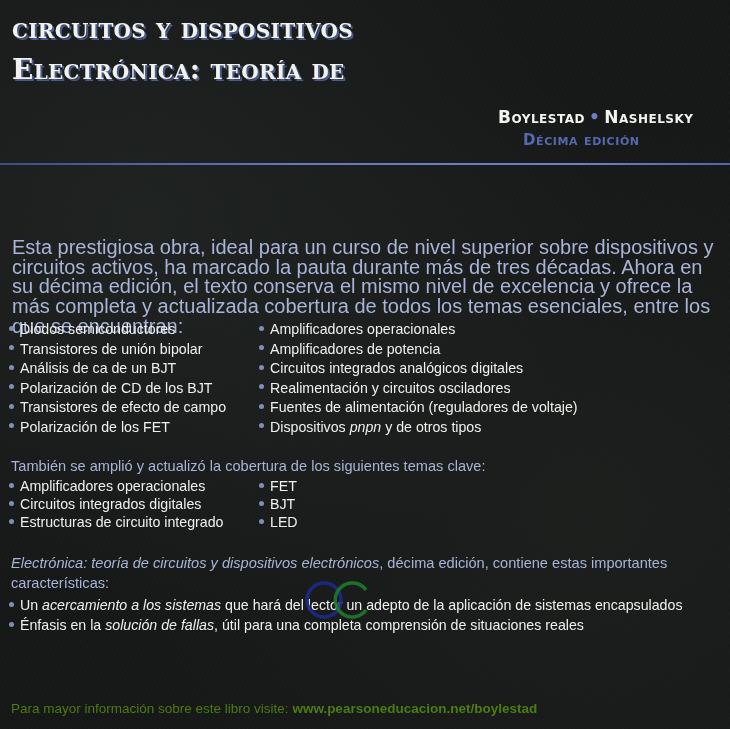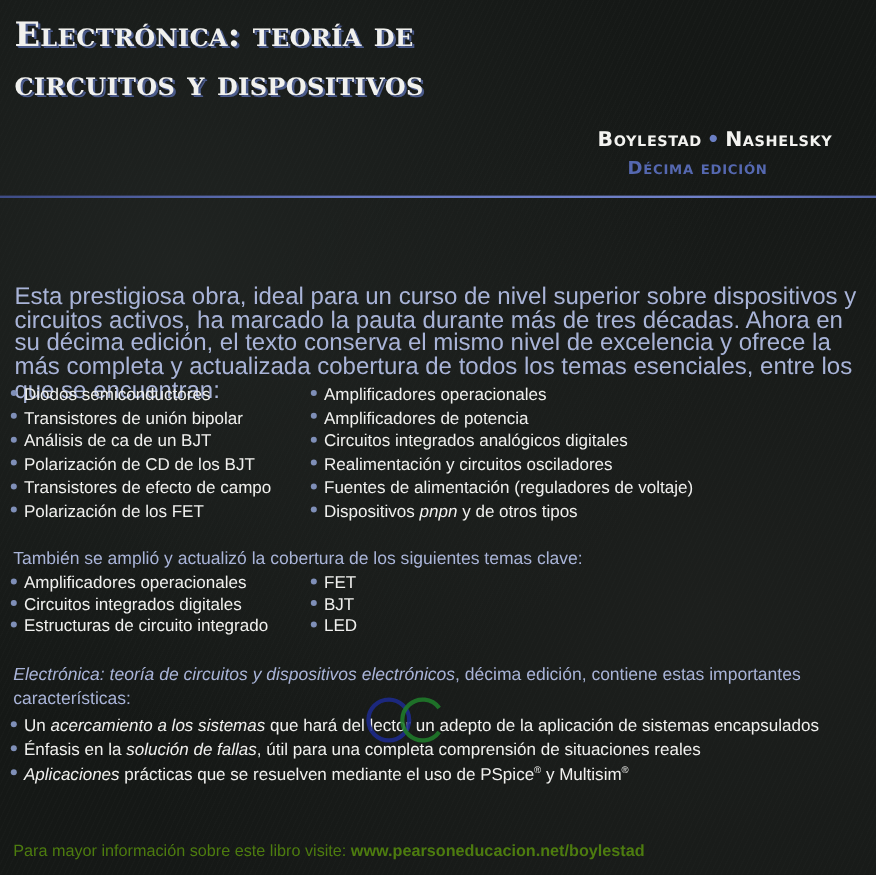--- a/index.html
+++ b/index.html
@@ -140,22 +140,22 @@
       top: 580px;
       width: 80px;
       height: 40px;
       pointer-events: none;
     }
   </style>
 </head>
 <body>
 
 <h1 class="title">
+  <span class="line">circuitos y dispositivos</span>
   <span class="line">Electrónica: teoría de</span>
-  <span class="line">circuitos y dispositivos</span>
 </h1>
 
 <div class="authors">
   <span>Boylestad</span><span class="dot">•</span><span>Nashelsky</span>
 </div>
 <div class="edition">Décima edición</div>
 
 <div class="divider"></div>
 
 <p class="intro">Esta prestigiosa obra, ideal para un curso de nivel superior sobre dispositivos y circuitos activos, ha marcado la pauta durante más de tres décadas. Ahora en su décima edición, el texto conserva el mismo nivel de excelencia y ofrece la más completa y actualizada cobertura de todos los temas esenciales, entre los que se encuentran:</p>
@@ -190,21 +190,20 @@
   <li><span class="b"></span><span>FET</span></li>
   <li><span class="b"></span><span>BJT</span></li>
   <li><span class="b"></span><span>LED</span></li>
 </ul>
 
 <p class="features-head"><em>Electrónica: teoría de circuitos y dispositivos electrónicos</em><span>, décima edición, contiene estas importantes características:</span></p>
 
 <ul class="bullets list-c">
   <li><span class="b"></span><span>Un </span><em>acercamiento a los sistemas</em><span> que hará del lector un adepto de la aplicación de sistemas encapsulados</span></li>
   <li><span class="b"></span><span>Énfasis en la </span><em>solución de fallas</em><span>, útil para una completa comprensión de situaciones reales</span></li>
-  <li><span class="b"></span><em>Aplicaciones</em><span> prácticas que se resuelven mediante el uso de PSpice</span><sup>®</sup><span> y Multisim</span><sup>®</sup></li>
 </ul>
 
 <svg class="watermark" viewBox="0 0 80 40" width="80" height="40">
   <circle cx="24" cy="20" r="17" fill="none" stroke="#1d2a8a" stroke-width="3.5" opacity="0.9"></circle>
   <path d="M 66 10 A 17 17 0 1 0 66 30" fill="none" stroke="#1f7a2a" stroke-width="3.5" opacity="0.9"></path>
 </svg>
 
 <p class="footer"><span>Para mayor información sobre este libro visite: </span><span class="url">www.pearsoneducacion.net/boylestad</span></p>
 
 </body></html>

